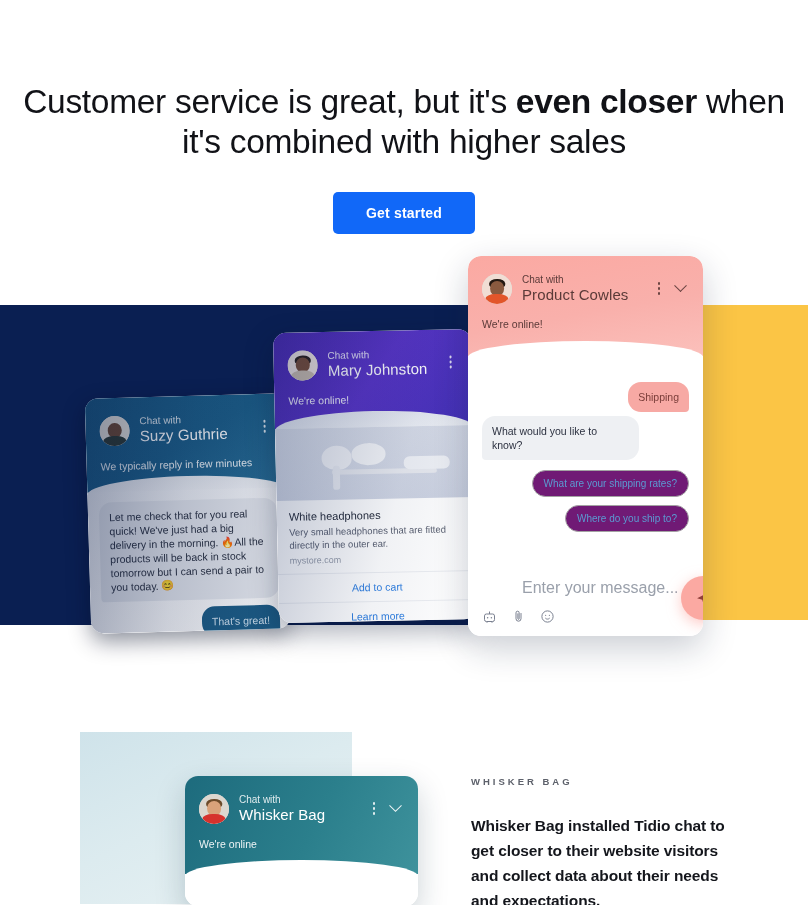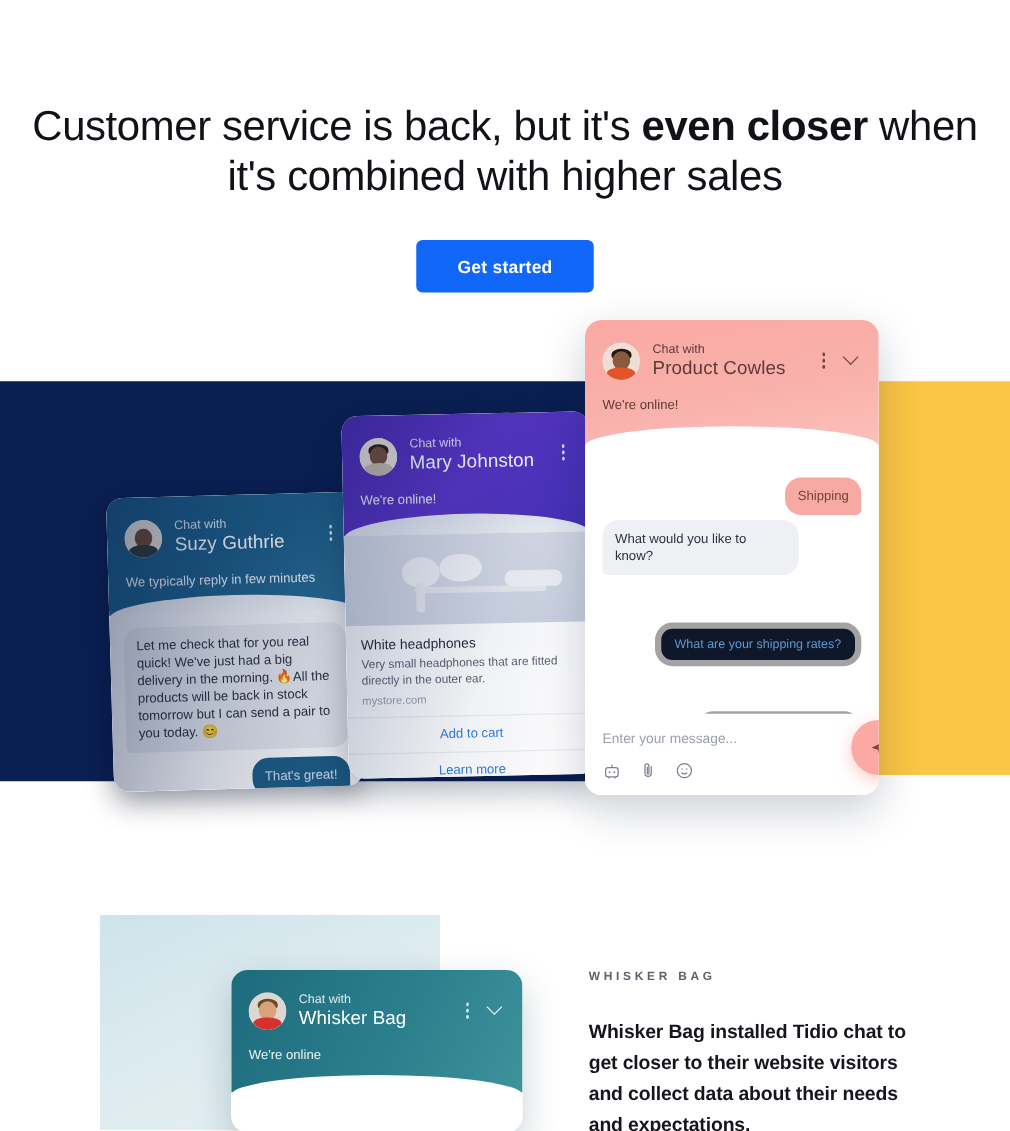--- a/index.html
+++ b/index.html
@@ -71,37 +71,37 @@
 
   .bub {
     display: inline-block; max-width: 76%; font-size: 10.5px; line-height: 14px;
     padding: 8px 10px; border-radius: 13px;
   }
   .bub-in { background: #eef0f3; color: #2c3140; border-bottom-left-radius: 4px; }
   .row-out { text-align: right; }
   .bub-out { border-bottom-right-radius: 4px; }
   .chip {
     display: inline-block; font-size: 10px; line-height: 13px; padding: 6px 11px;
-    border-radius: 14px; border: 5px solid #a3a3a3; color: #5b9bd2; background: #0f172a; margin-top: 28px;
+    border-radius: 14px; border: 1px solid #a3a3a3; color: #5b9bd2; background: #701a75;
   }
 
   
   #wJessica { left: 468px; top: 256px; width: 235px; height: 380px;
     box-shadow: 0 12px 34px rgba(20,30,60,.22); z-index: 40; background:#fff; }
   #wJessica .w-head { background: linear-gradient(170deg, #fba9a2 0%, #f9b0ab 55%, #fbc0bb 100%);
     border-radius: 13px 13px 0 0; }
   #wJessica .w-head .w-sub, #wJessica .w-head .w-name, #wJessica .w-status { color: #5b3a38; }
   #wJessica .w-sub { color: rgba(91,58,56,.88); }
   #wJessica .kebab i { background: #6b4442; }
   #wJessica .dchev { border-color: #6b4442; }
   .pink-curve { position: absolute; left: 0; bottom: -1px; width: 100%; height: 16px;
     background: #fff; border-radius: 50% 50% 0 0 / 100% 100% 0 0; }
   #wJessica .bub-out { background: #f7a9a4; color: #7a3d39; }
   .composer { position: absolute; left: 0; bottom: 0; width: 100%; padding: 14px 14px 12px 14px; background:#fff; }
-  .composer-ph { font-size: 11px; color: #9aa0ab; }
+  .composer-ph { font-size: 16px; color: #9aa0ab; margin-left: 40px; }
   .composer-icons { display: flex; gap: 14px; margin-top: 12px; align-items: center; }
   .ci { width: 15px; height: 15px; color: #7a8090; }
   .send-btn {
     position: absolute; right: -22px; bottom: 16px; width: 44px; height: 44px;
     border-radius: 50%; background: #fba9a2; display: flex; align-items: center; justify-content: center;
     box-shadow: 0 4px 14px rgba(251,169,162,.6); border: none; cursor: pointer;
   }
 
   
   #wMary { left: 276px; top: 331px; width: 198px; height: 290px; z-index: 30;
@@ -155,21 +155,21 @@
   .f-head { position: absolute; left: 50%; top: 26%; width: 46%; height: 48%; border-radius: 50%; transform: translateX(-50%); }
   .f-body { position: absolute; left: 50%; bottom: -6%; width: 78%; height: 38%; border-radius: 44% 44% 0 0; transform: translateX(-50%); }
   .f-hair { position: absolute; left: 50%; top: 18%; width: 52%; height: 30%; border-radius: 50% 50% 35% 35%; transform: translateX(-50%); }
 </style>
 </head>
 <body>
 
 <div class="page">
 
 
-  <h1 class="hero-title"><span>Customer service is back, but it's </span><b>even closer</b><span> when it's combined with higher sales</span></h1>
+  <h1 class="hero-title"><span>Customer service is great, but it's </span><b>even closer</b><span> when it's combined with higher sales</span></h1>
 
   <div class="cta-wrap">
     <button class="cta">Get started</button>
   </div>
 
   <div class="band-navy"></div>
   <div class="band-yellow"></div>
 
   <div class="widget" id="wSuzy">
     <div class="w-head">

